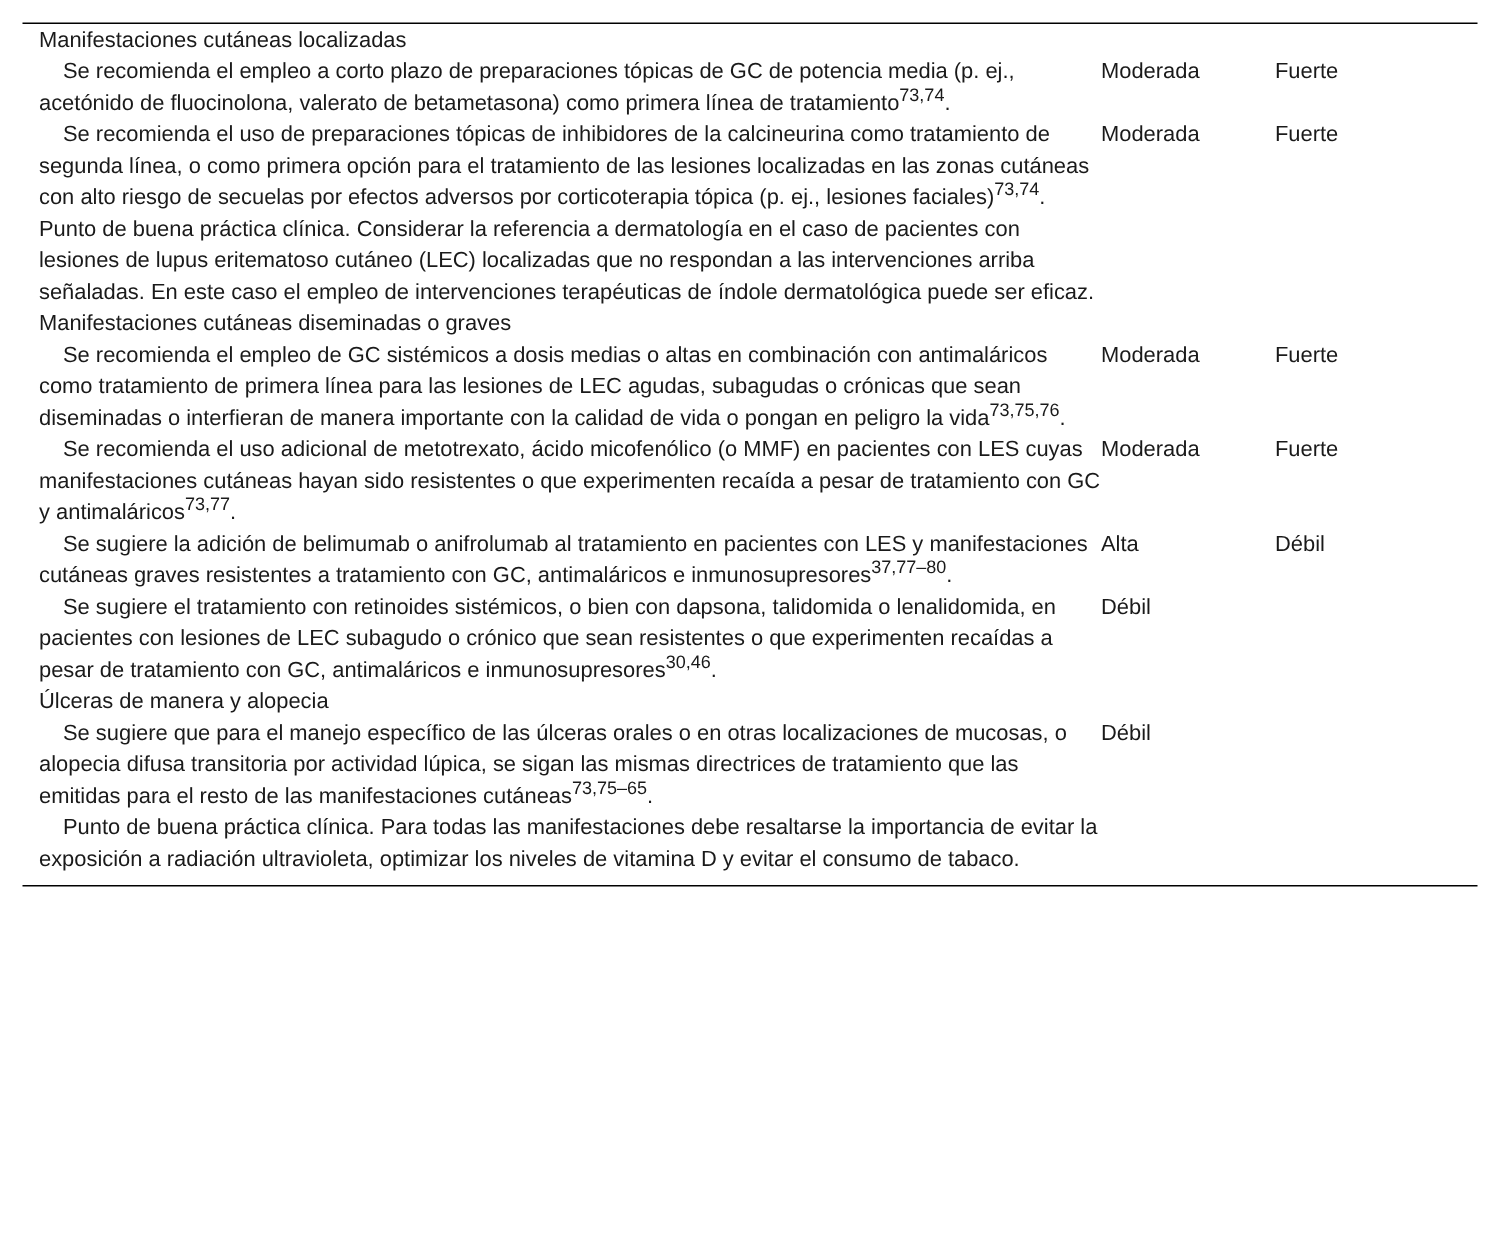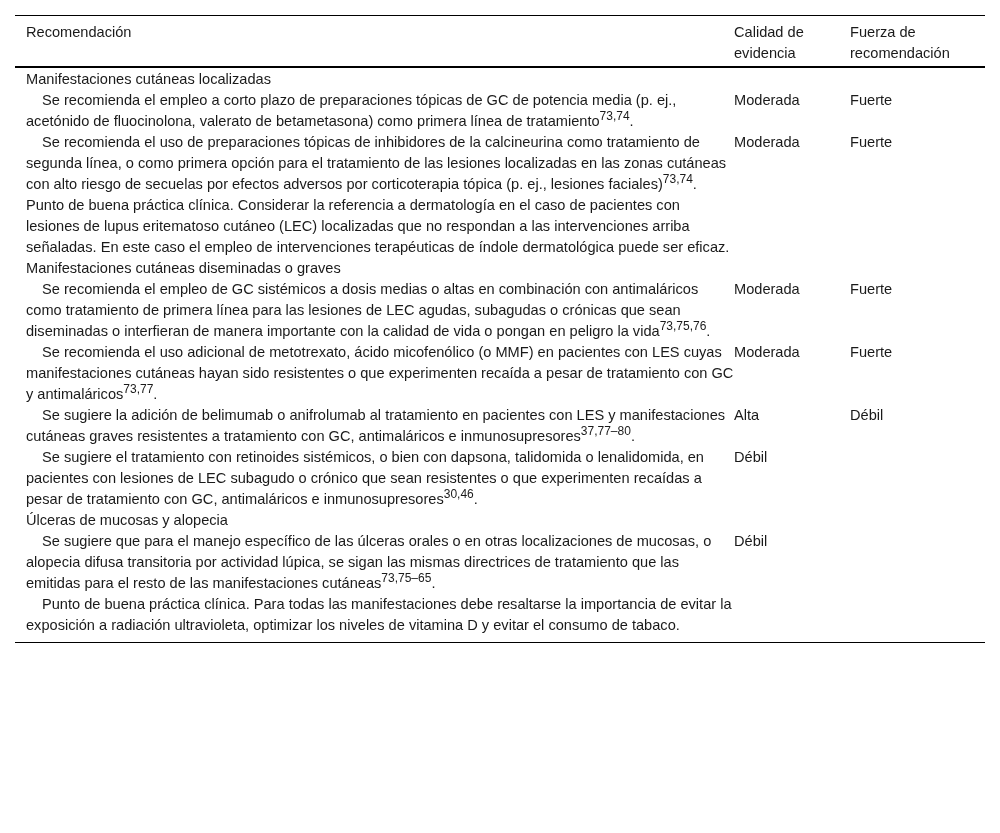--- a/index.html
+++ b/index.html
@@ -14,25 +14,20 @@
   .section { }
   .rec { text-indent:16px; }
   .rec.noindent { text-indent:0; }
   .it { }
   sup { font-size:12px; line-height:0; vertical-align:6px; }
 </style>
 </head>
 <body>
 
 <div class="tbl">
-  <div class="hdr">
-    <div class="c1">Recomendación</div>
-    <div class="c2">Calidad de evidencia</div>
-    <div class="c3">Fuerza de recomendación</div>
-  </div>
 
   <div class="body">
 
     <div class="row">
       <div class="c1 section">Manifestaciones cutáneas localizadas</div>
     </div>
     <div class="row">
       <div class="c1 rec"><span>Se recomienda el empleo a corto plazo de preparaciones tópicas de GC de potencia media (p. ej., acetónido de fluocinolona, valerato de betametasona) como primera línea de tratamiento</span><sup>73,74</sup>.</div>
       <div class="c2">Moderada</div>
       <div class="c3">Fuerte</div>
@@ -65,21 +60,21 @@
       <div class="c1 rec"><span>Se sugiere la adición de belimumab o anifrolumab al tratamiento en pacientes con LES y manifestaciones cutáneas graves resistentes a tratamiento con GC, antimaláricos e inmunosupresores</span><sup>37,77–80</sup>.</div>
       <div class="c2">Alta</div>
       <div class="c3">Débil</div>
     </div>
     <div class="row">
       <div class="c1 rec"><span>Se sugiere el tratamiento con retinoides sistémicos, o bien con dapsona, talidomida o lenalidomida, en pacientes con lesiones de LEC subagudo o crónico que sean resistentes o que experimenten recaídas a pesar de tratamiento con GC, antimaláricos e inmunosupresores</span><sup>30,46</sup>.</div>
       <div class="c3">Débil</div>
     </div>
 
     <div class="row">
-      <div class="c1 section">Úlceras de mucosas y alopecia</div>
+      <div class="c1 section">Úlceras de manera y alopecia</div>
     </div>
     <div class="row">
       <div class="c1 rec"><span>Se sugiere que para el manejo específico de las úlceras orales o en otras localizaciones de mucosas, o alopecia difusa transitoria por actividad lúpica, se sigan las mismas directrices de tratamiento que las emitidas para el resto de las manifestaciones cutáneas</span><sup>73,75–65</sup>.</div>
       <div class="c3">Débil</div>
     </div>
     <div class="row">
       <div class="c1 rec"><span class="it">Punto de buena práctica clínica.</span><span> Para todas las manifestaciones debe resaltarse la importancia de evitar la exposición a radiación ultravioleta, optimizar los niveles de vitamina D y evitar el consumo de tabaco.</span></div>
       <div class="c2"></div>
       <div class="c3"></div>
     </div>

